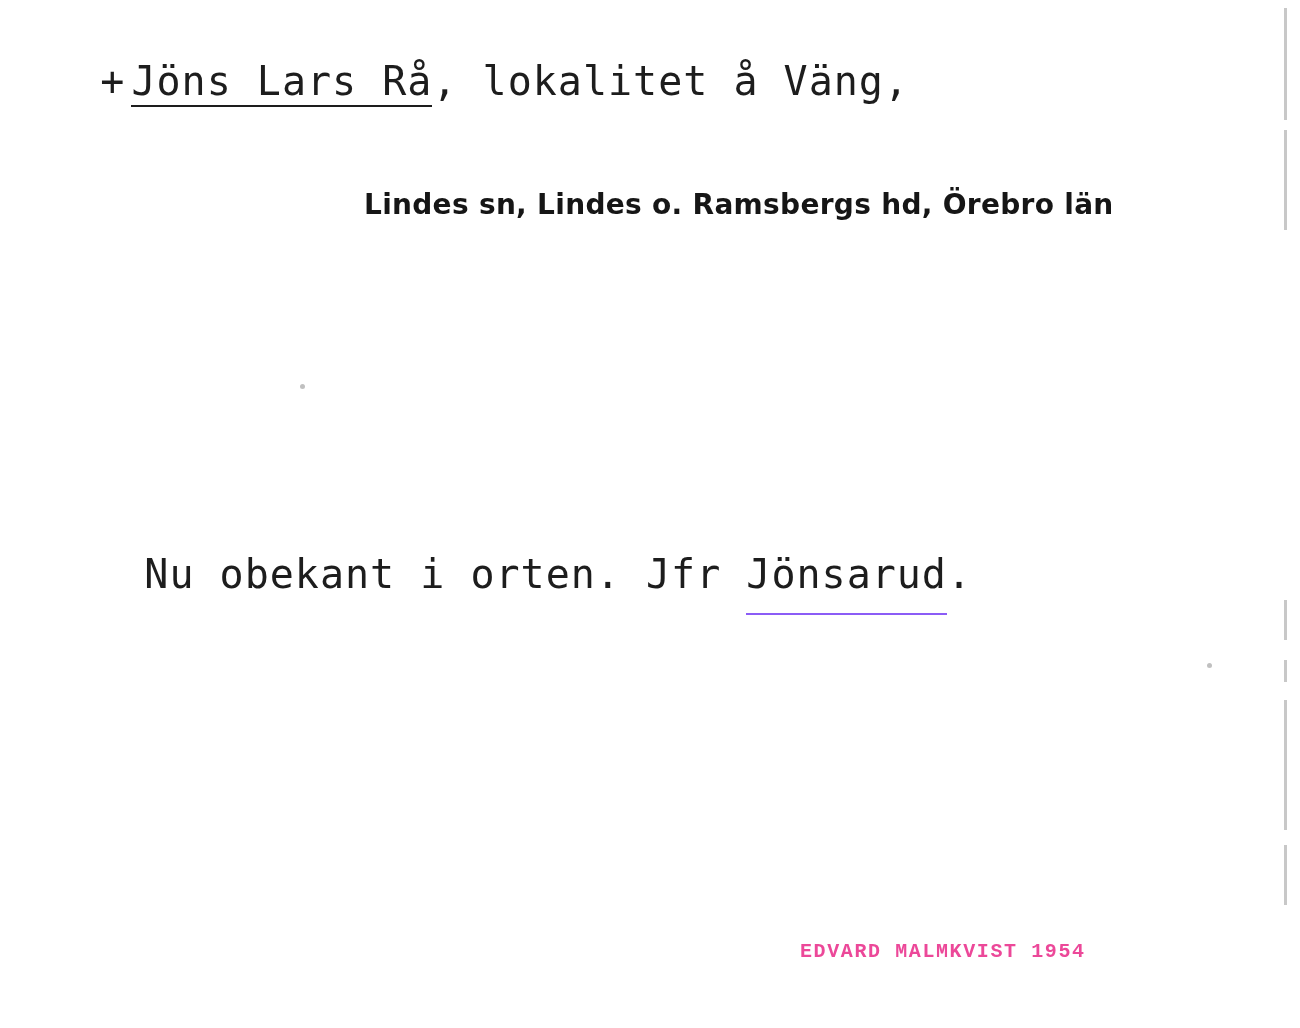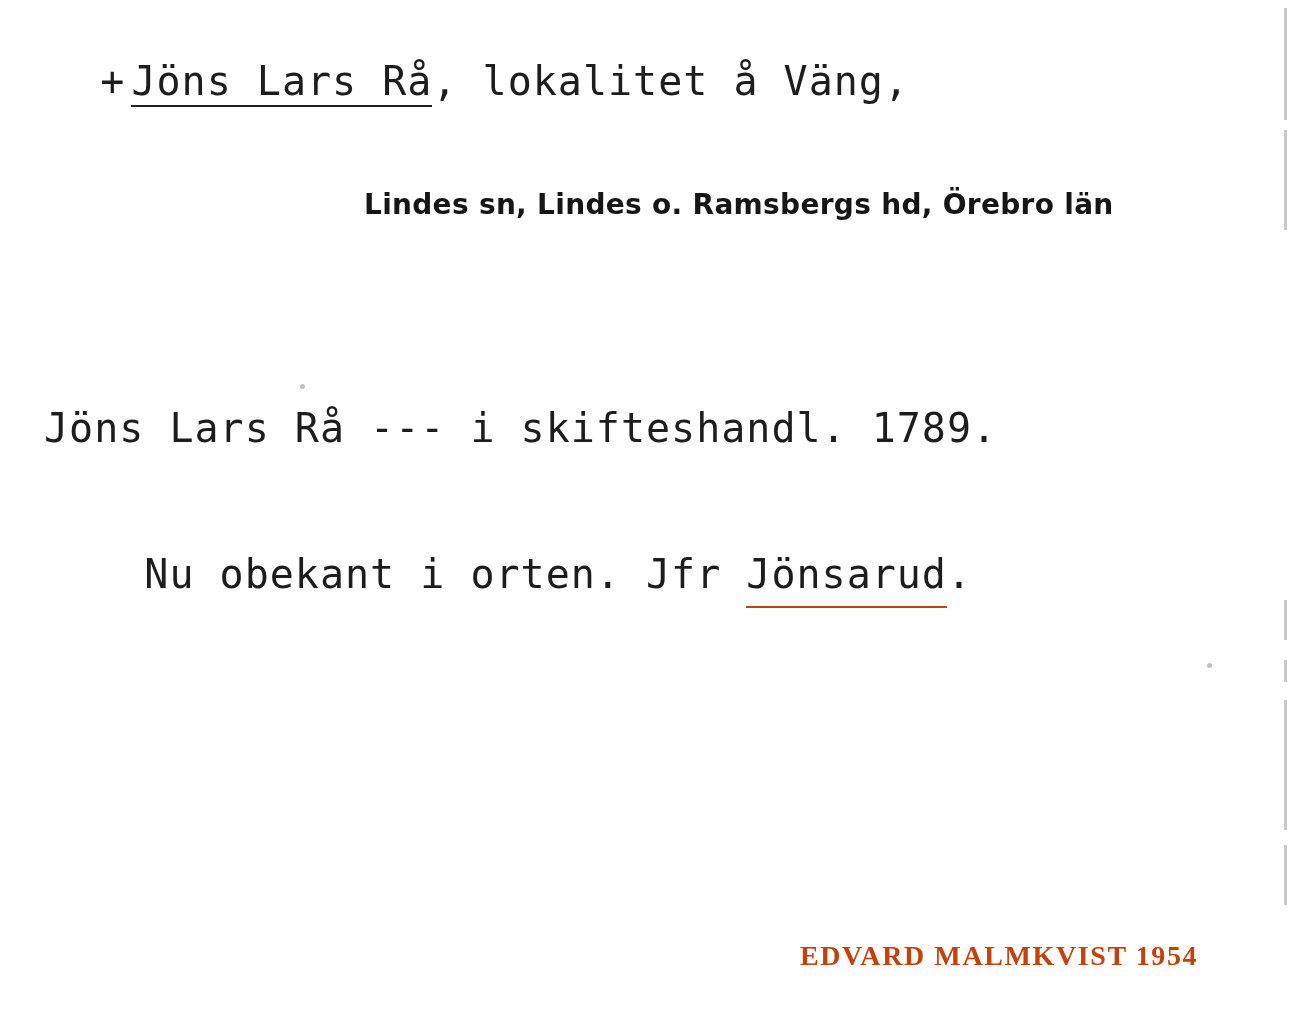--- a/index.html
+++ b/index.html
@@ -80,33 +80,33 @@
     top: 405px;
     left: 44px;
     font-size: 40px;
   }
   #body-line-2 {
     top: 505px;
     left: 44px;
     font-size: 40px;
   }
   #body-line-2 .uline {
-    border-bottom: 2px solid #c2410c;
-    padding-bottom: 9px;
+    border-bottom: 2px solid #8b5cf6;
+    padding-bottom: 16px;
   }
 
   #signature {
     position: absolute;
     top: 940px;
     left: 800px;
-    font-family: Liberation Serif, serif;
+    font-family: Liberation Mono, monospace;
     font-weight: 700;
-    font-size: 28px;
+    font-size: 20px;
     letter-spacing: 1.6px;
-    color: #c2410c;
+    color: #ec4899;
     white-space: pre;
   }
 </style>
 </head>
 <body>
 
 <div class="card">
 
   <div class="edge-mark m1"></div>
   <div class="edge-mark m2"></div>
@@ -117,21 +117,20 @@
 
   <div class="speck" style="top:384px; left:300px; width:5px; height:5px;"></div>
   <div class="speck" style="top:663px; left:1207px; width:5px; height:5px;"></div>
 
   <div class="typed" id="headword-line">
     <span class="cross">+</span><span class="uline">Jöns Lars Rå</span><span>, lokalitet å Väng,</span>
   </div>
 
   <div id="parish-line">Lindes sn, Lindes o. Ramsbergs hd, Örebro län</div>
 
-  <div class="typed" id="body-line-1">Jöns Lars Rå --- i skifteshandl. 1789.</div>
 
   <div class="typed" id="body-line-2">
     <span>Nu obekant i orten. Jfr </span><span class="uline">Jönsarud</span><span>.</span>
   </div>
 
   <div id="signature">EDVARD MALMKVIST 1954</div>
 
 </div>
 
 </body></html>

